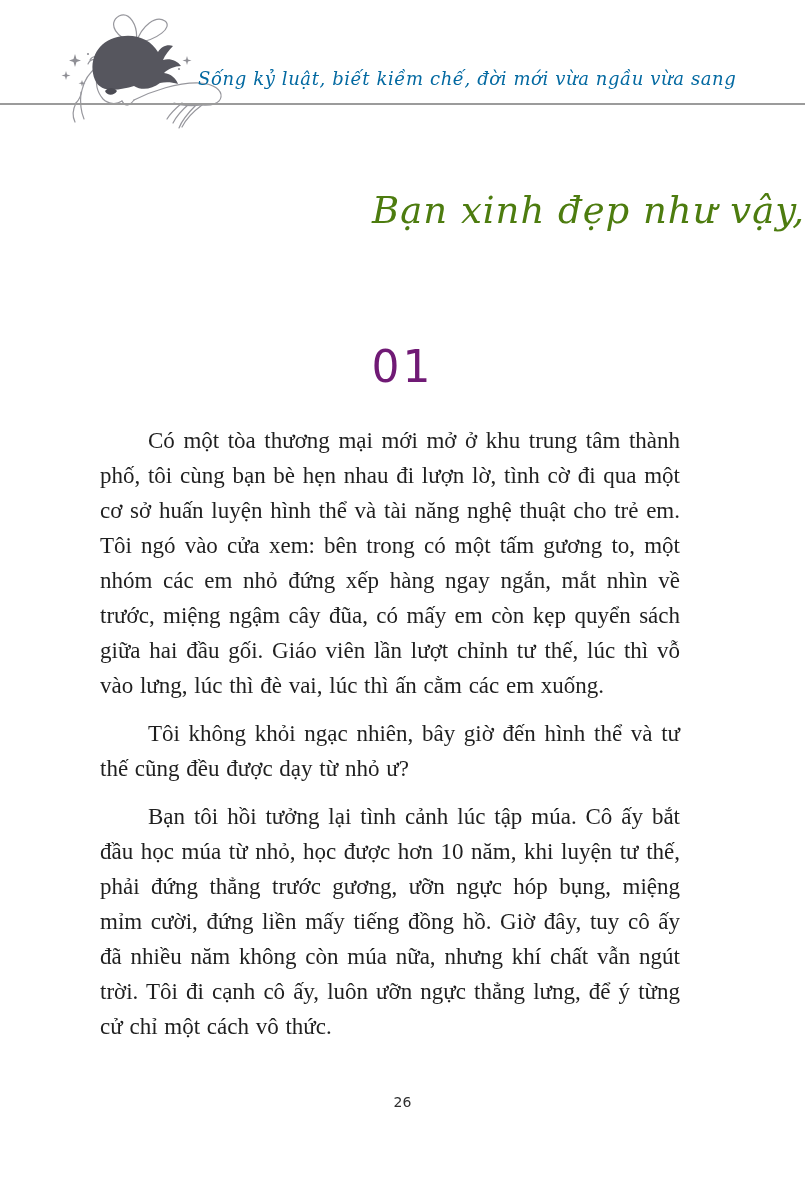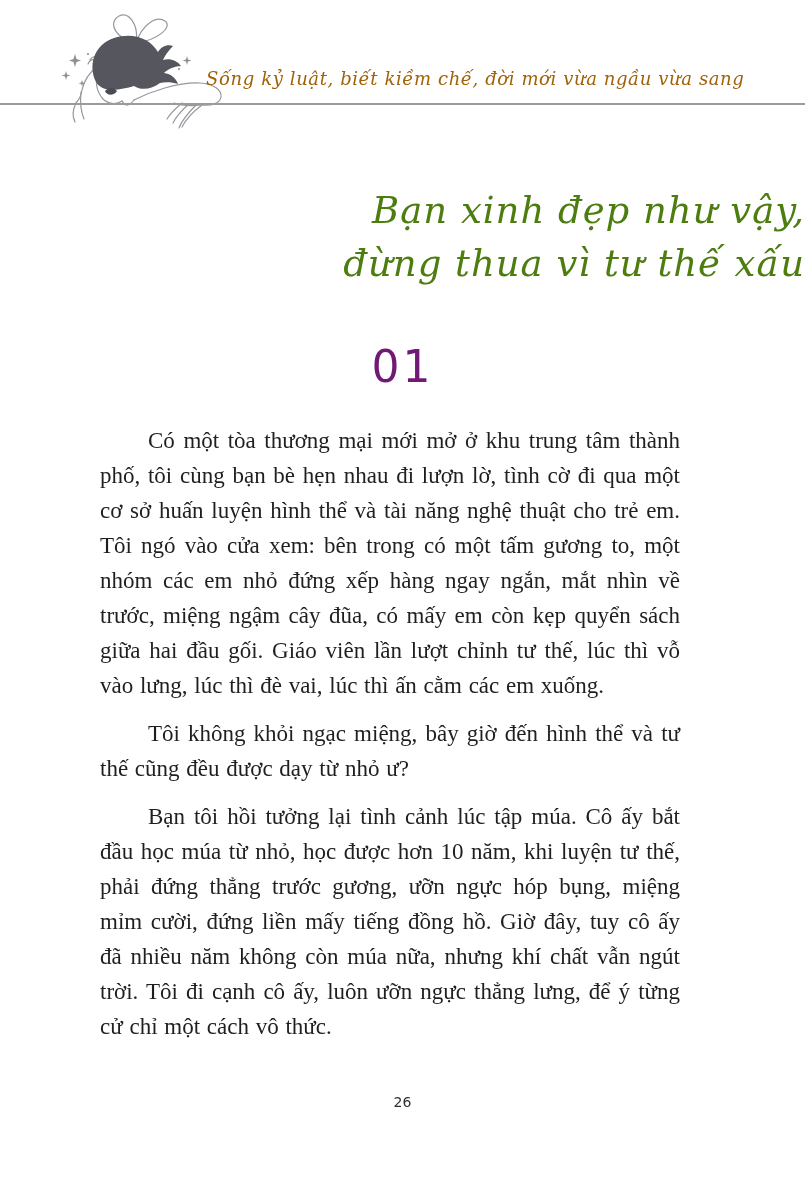--- a/index.html
+++ b/index.html
@@ -25,23 +25,22 @@
     width: 200px; height: 150px;
   }
   .chapter-tagline {
     position: absolute;
     top: 68px; left: 198px;
     width: 480px;
     font-family: "DejaVu Serif", serif;
     font-style: italic;
     font-size: 18px;
     letter-spacing: 0.6px;
-    color: #a16207;
+    color: #0369a1;
     white-space: nowrap;
-    margin-left: 8px;
   }
   
   .chapter-title {
     position: absolute;
     top: 184px; left: 0;
     width: 805px;
     text-align: right;
     font-family: "DejaVu Serif", serif;
     font-style: italic;
     font-size: 37px;
@@ -135,26 +134,25 @@
       <circle cx="131" cy="57" r="1.1"></circle>
     </g>
   </svg>
 
   <div class="chapter-tagline">Sống kỷ luật, biết kiềm chế, đời mới vừa ngầu vừa sang</div>
 
   <div class="header-divider"></div>
 
   <div class="chapter-title">
     <div>Bạn xinh đẹp như vậy,</div>
-    <div>đừng thua vì tư thế xấu</div>
   </div>
 
   <div class="section-number">01</div>
 
   <div class="body-text">
     <p>Có một tòa thương mại mới mở ở khu trung tâm thành phố, tôi cùng bạn bè hẹn nhau đi lượn lờ, tình cờ đi qua một cơ sở huấn luyện hình thể và tài năng nghệ thuật cho trẻ em. Tôi ngó vào cửa xem: bên trong có một tấm gương to, một nhóm các em nhỏ đứng xếp hàng ngay ngắn, mắt nhìn về trước, miệng ngậm cây đũa, có mấy em còn kẹp quyển sách giữa hai đầu gối. Giáo viên lần lượt chỉnh tư thế, lúc thì vỗ vào lưng, lúc thì đè vai, lúc thì ấn cằm các em xuống.</p>
-    <p>Tôi không khỏi ngạc miệng, bây giờ đến hình thể và tư thế cũng đều được dạy từ nhỏ ư?</p>
+    <p>Tôi không khỏi ngạc nhiên, bây giờ đến hình thể và tư thế cũng đều được dạy từ nhỏ ư?</p>
     <p>Bạn tôi hồi tưởng lại tình cảnh lúc tập múa. Cô ấy bắt đầu học múa từ nhỏ, học được hơn 10 năm, khi luyện tư thế, phải đứng thẳng trước gương, ưỡn ngực hóp bụng, miệng mỉm cười, đứng liền mấy tiếng đồng hồ. Giờ đây, tuy cô ấy đã nhiều năm không còn múa nữa, nhưng khí chất vẫn ngút trời. Tôi đi cạnh cô ấy, luôn ưỡn ngực thẳng lưng, để ý từng cử chỉ một cách vô thức.</p>
   </div>
 
   <div class="page-number">26</div>
 
 </div>
 
 </body></html>

